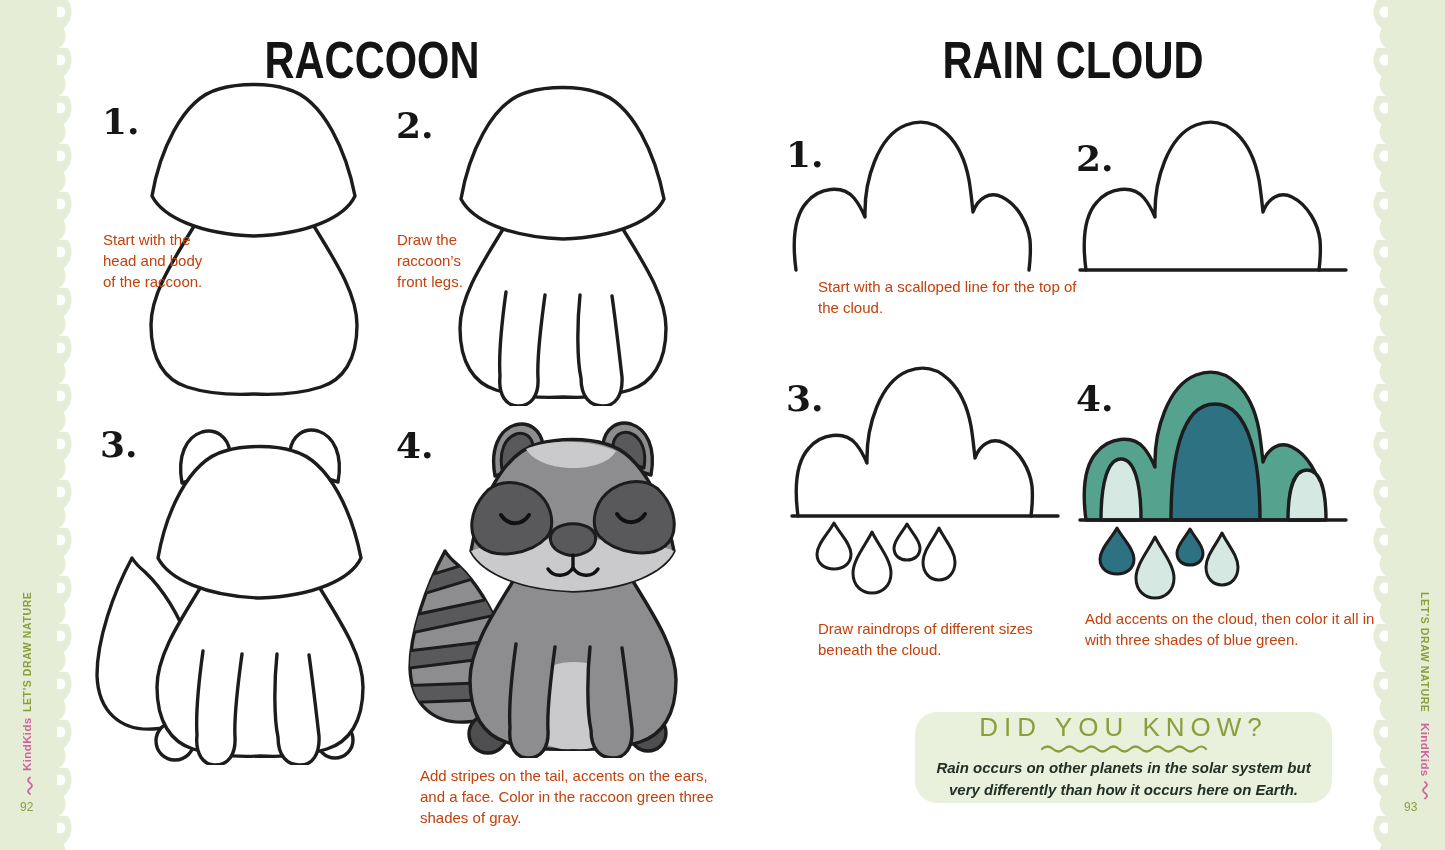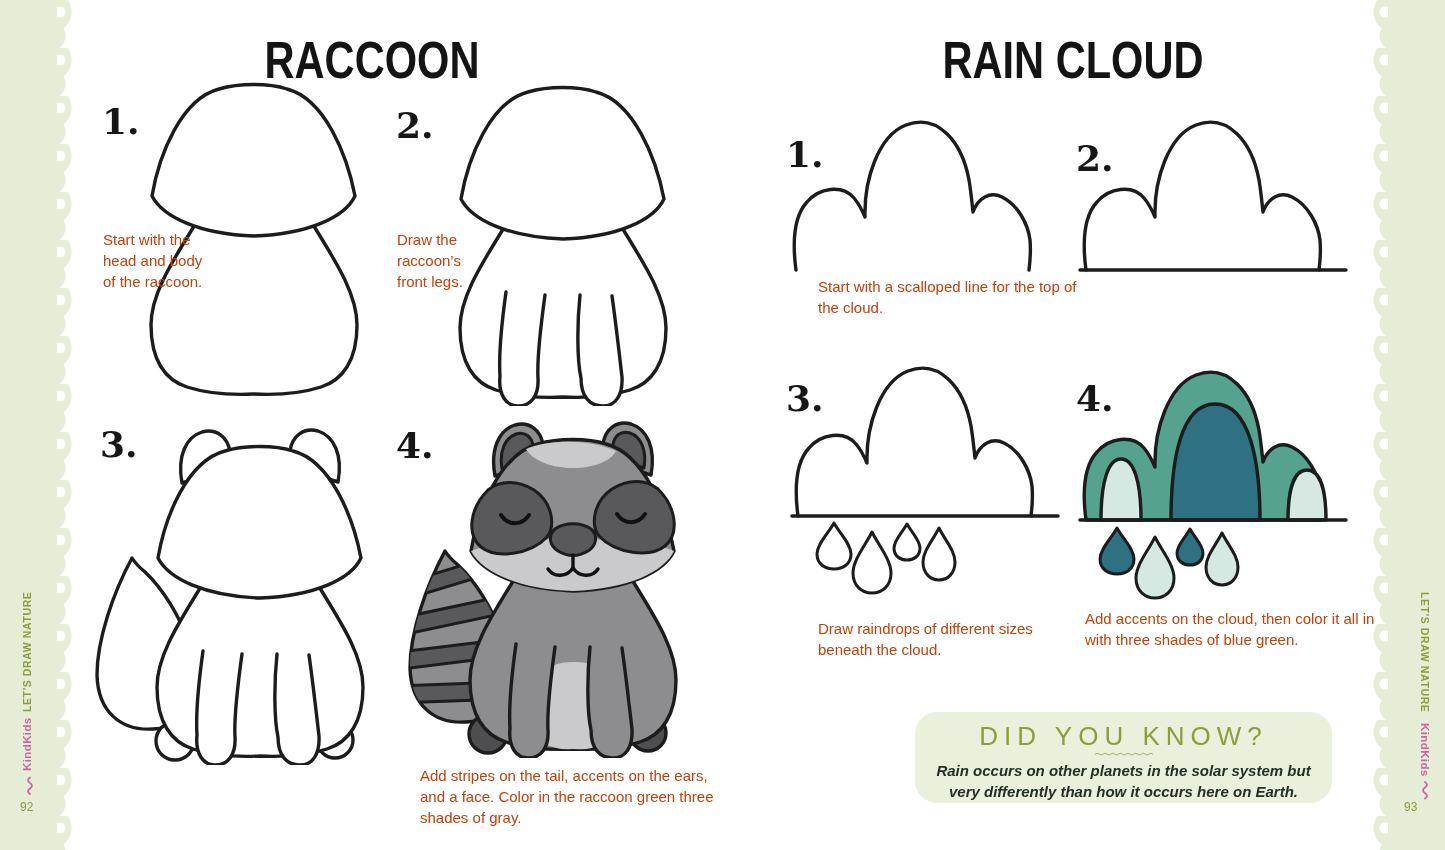--- a/index.html
+++ b/index.html
@@ -54,21 +54,21 @@
   .fgd{fill:var(--gray-dark,#59595b);}
   .fgf{fill:var(--gray-feet,#4e4e50);}
   .ft{fill:var(--teal-medium,#55a28e);}
   .ftd{fill:var(--teal-dark,#2d7183);}
   .fm{fill:var(--mint-light,#d5e8e1);}
 
   
   .dyk{
     position:absolute;left:915px;top:712px;width:417px;height:91px;
     background:var(--didyouknow-bg,#e9f0dc);border-radius:22px;
-    display:flex;flex-direction:column;align-items:center;padding-top:9px;box-sizing:border-box;
+    display:flex;flex-direction:column;align-items:center;padding-top:0;box-sizing:border-box;
   }
   .dyk-title{
     font-size:26px;font-weight:400;letter-spacing:6px;
     color:var(--olive-text,#87a03c);white-space:nowrap;
   }
   .dyk-body{
     margin-top:4px;font-size:15px;font-weight:700;text-align:center;
     line-height:1.45;color:#223026;white-space:pre-line;font-style:italic;
   }
 

